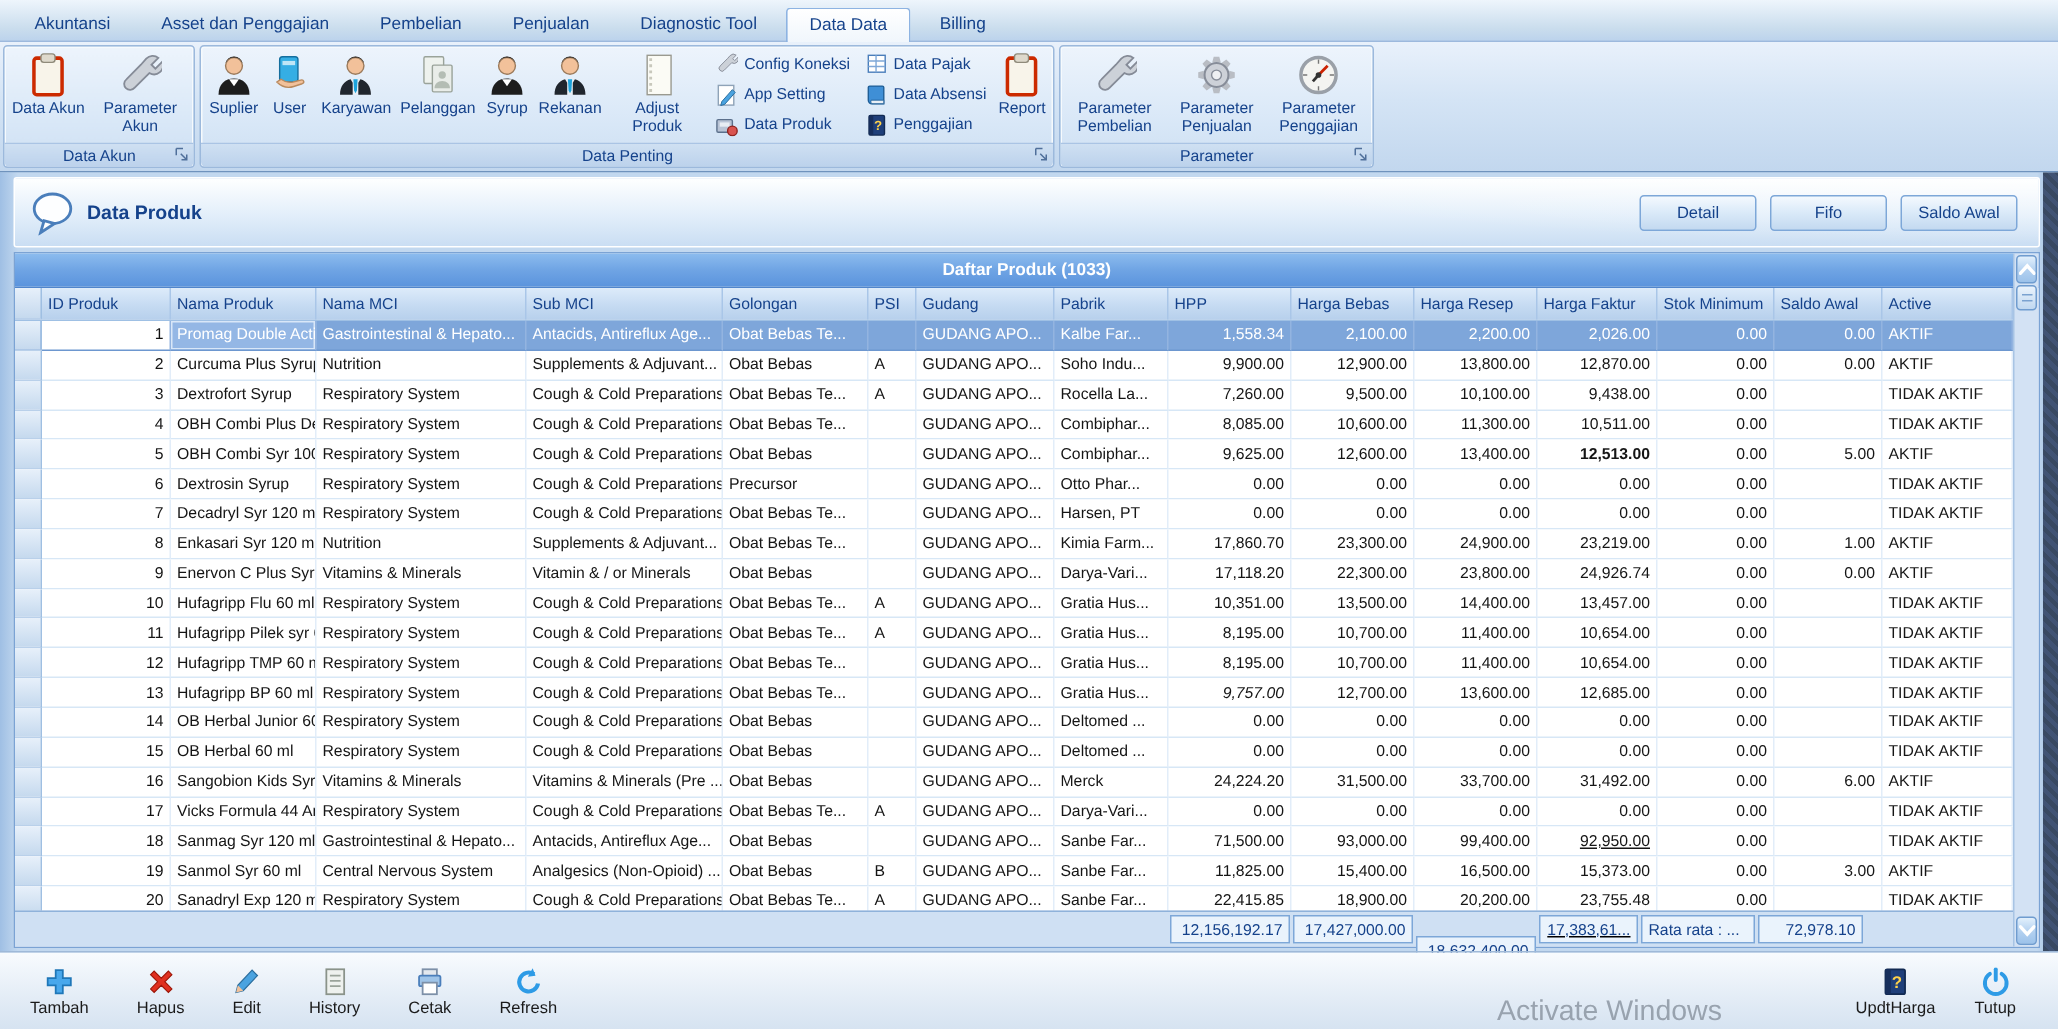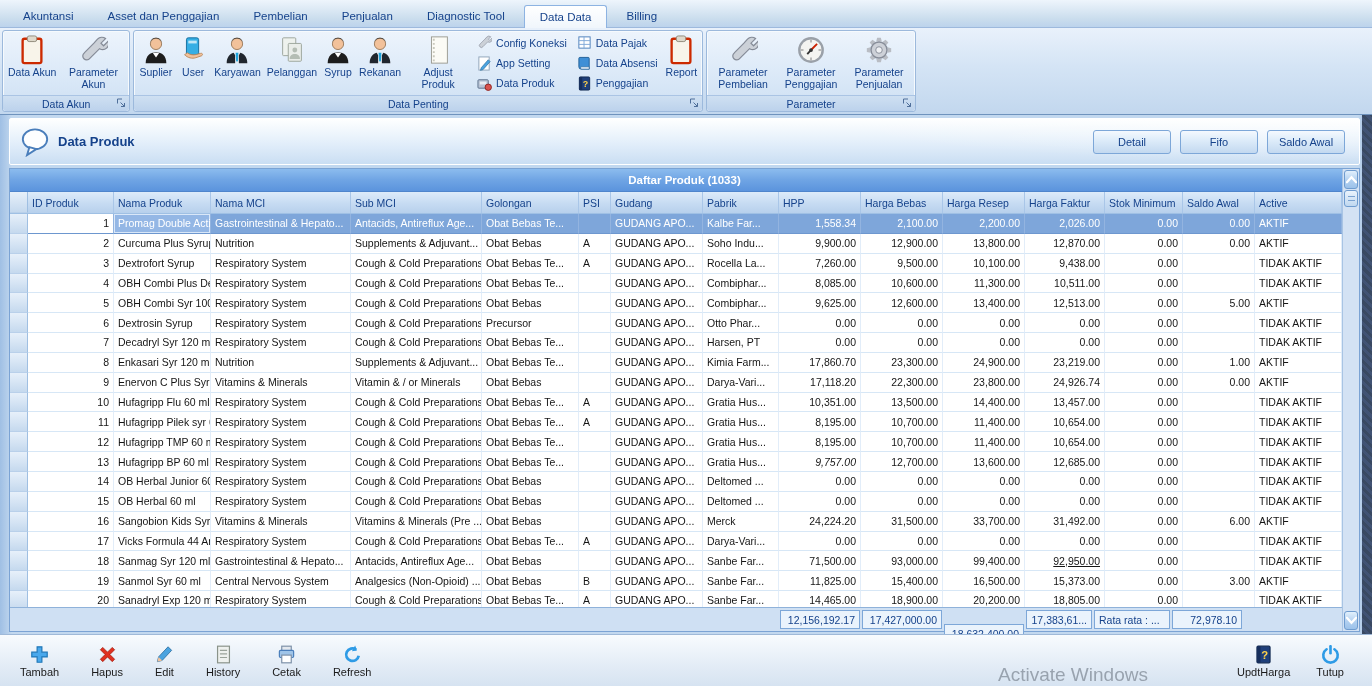--- a/index.html
+++ b/index.html
@@ -304,38 +304,38 @@
             <span style="display: inline-flex;">
               <svg viewBox="0 0 32 32">
                 <path d="M20.8 4.4a6.4 6.4 0 0 1 8.6-.6l-4.9 4.9 2.8 2.8 4.9-4.9a6.4 6.4 0 0 1-9.2 8L12.6 25a4.2 4.2 0 1 1-5.9-5.9L17 8.7z" fill="#ccd1d8" stroke="#858b97" stroke-width="1.3"></path>
               </svg>
             </span>
             <span class="lbl">Parameter Pembelian</span>
           </div>
           <div class="bigbtn">
             <span style="display: inline-flex;">
               <svg viewBox="0 0 32 32">
+                <path d="M14 3h4l1 4h-6zM14 29h4l1-4h-6zM3 14v4l4 1v-6zM29 14v4l-4 1v-6zM6 8l3-3 3.5 2.5-3.8 3.8zM26 8l-3-3-3.5 2.5 3.8 3.8zM6 24l3 3 3.5-2.5-3.8-3.8zM26 24l-3 3-3.5-2.5 3.8-3.8z" fill="#b9bdc4"></path>
+                <circle cx="16" cy="16" r="8.5" fill="#cdd1d8" stroke="#878d99" stroke-width="1.5"></circle>
+                <circle cx="16" cy="16" r="3.5" fill="#eef0f3" stroke="#878d99"></circle>
+              </svg>
+            </span>
+            <span class="lbl">Parameter Penjualan</span>
+          </div>
+          <div class="bigbtn">
+            <span style="display: inline-flex;">
+              <svg viewBox="0 0 32 32">
                 <circle cx="16" cy="16" r="12.5" fill="#f4f4f1" stroke="#9aa0a8" stroke-width="2.5"></circle>
                 <path d="M16 5v3M27 16h-3M16 27v-3M5 16h3" stroke="#777"></path>
                 <path d="M16 16l6.5-6.5" stroke="#cc2200" stroke-width="2"></path>
                 <path d="M16 16l-4 4.5" stroke="#333" stroke-width="2"></path>
                 <circle cx="16" cy="16" r="2" fill="#333"></circle>
               </svg>
             </span>
             <span class="lbl">Parameter Penggajian</span>
-          </div>
-          <div class="bigbtn">
-            <span style="display: inline-flex;">
-              <svg viewBox="0 0 32 32">
-                <path d="M14 3h4l1 4h-6zM14 29h4l1-4h-6zM3 14v4l4 1v-6zM29 14v4l-4 1v-6zM6 8l3-3 3.5 2.5-3.8 3.8zM26 8l-3-3-3.5 2.5 3.8 3.8zM6 24l3 3 3.5-2.5-3.8-3.8zM26 24l-3 3-3.5-2.5 3.8-3.8z" fill="#b9bdc4"></path>
-                <circle cx="16" cy="16" r="8.5" fill="#cdd1d8" stroke="#878d99" stroke-width="1.5"></circle>
-                <circle cx="16" cy="16" r="3.5" fill="#eef0f3" stroke="#878d99"></circle>
-              </svg>
-            </span>
-            <span class="lbl">Parameter Penjualan</span>
           </div>
         </div>
         <div class="rgroup-label">
           <span>Parameter</span>
           <span class="launcher"><svg viewBox="0 0 11 11">
               <path d="M1.5 1h4.5M1.5 1v4.5" stroke="#4f6f9a" fill="none"></path>
               <path d="M4.5 4.5l4 4M8.5 5v3.5H5" stroke="#4f6f9a" fill="none"></path>
             </svg></span>
         </div>
       </div>
@@ -462,21 +462,21 @@
             <div class="cell nama-cell" style="width: 97px;">OBH Combi Syr 100ml ...</div>
             <div class="cell" style="width: 140px;">Respiratory System</div>
             <div class="cell" style="width: 131px;">Cough &amp; Cold Preparations</div>
             <div class="cell" style="width: 97px;">Obat Bebas</div>
             <div class="cell" style="width: 32px;"></div>
             <div class="cell" style="width: 92px;">GUDANG APO...</div>
             <div class="cell" style="width: 76px;">Combiphar...</div>
             <div class="cell right" style="width: 82px; text-align: center;">9,625.00</div>
             <div class="cell right" style="width: 82px;">12,600.00</div>
             <div class="cell right" style="width: 82px;">13,400.00</div>
-            <div class="cell right" style="width: 80px;">12,513.00</div>
+            <div class="cell right" style="width: 80px; font-weight: bold;">12,513.00</div>
             <div class="cell right" style="width: 78px;">0.00</div>
             <div class="cell right" style="width: 72px;">5.00</div>
             <div class="cell" style="flex: 1 1 0%;">AKTIF</div>
           </div>
           <div class="grid-row">
             <div class="selcell" style="width: 18px;"></div>
             <div class="cell right id-cell" style="width: 86px;">6</div>
             <div class="cell nama-cell" style="width: 97px;">Dextrosin Syrup</div>
             <div class="cell" style="width: 140px;">Respiratory System</div>
             <div class="cell" style="width: 131px;">Cough &amp; Cold Preparations</div>
@@ -729,24 +729,24 @@
           <div class="grid-row">
             <div class="selcell" style="width: 18px;"></div>
             <div class="cell right id-cell" style="width: 86px;">20</div>
             <div class="cell nama-cell" style="width: 97px;">Sanadryl Exp 120 ml</div>
             <div class="cell" style="width: 140px;">Respiratory System</div>
             <div class="cell" style="width: 131px;">Cough &amp; Cold Preparations</div>
             <div class="cell" style="width: 97px;">Obat Bebas Te...</div>
             <div class="cell" style="width: 32px;">A</div>
             <div class="cell" style="width: 92px;">GUDANG APO...</div>
             <div class="cell" style="width: 76px;">Sanbe Far...</div>
-            <div class="cell right" style="width: 82px;">14,465.00</div>
+            <div class="cell right" style="width: 82px;">22,415.85</div>
             <div class="cell right" style="width: 82px;">18,900.00</div>
             <div class="cell right" style="width: 82px;">20,200.00</div>
-            <div class="cell right" style="width: 80px;">18,805.00</div>
+            <div class="cell right" style="width: 80px;">23,755.48</div>
             <div class="cell right" style="width: 78px;">0.00</div>
             <div class="cell right" style="width: 72px;"></div>
             <div class="cell" style="flex: 1 1 0%;">TIDAK AKTIF</div>
           </div>
         </div>
       <div class="grid-summary" id="grid-summary">
           <div class="sum-cell" style="width: 18px;"></div>
           <div class="sum-cell" style="width: 86px;"></div>
           <div class="sum-cell" style="width: 97px;"></div>
           <div class="sum-cell" style="width: 140px;"></div>
@@ -757,21 +757,21 @@
           <div class="sum-cell" style="width: 76px;"></div>
           <div class="sum-cell" style="width: 82px;">
             <div class="sum-box">12,156,192.17</div>
           </div>
           <div class="sum-cell" style="width: 82px;">
             <div class="sum-box">17,427,000.00</div>
           </div>
           <div class="sum-cell" style="width: 82px; margin-top: 28px;">
             <div class="sum-box">18,632,400.00</div>
           </div>
-          <div class="sum-cell" style="width: 68px;">
+          <div class="sum-cell" style="width: 68px; text-decoration: underline;">
             <div class="sum-box">17,383,61...</div>
           </div>
           <div class="sum-cell" style="width: 78px;">
             <div class="sum-box left">Rata rata : ...</div>
           </div>
           <div class="sum-cell" style="width: 72px;">
             <div class="sum-box">72,978.10</div>
           </div>
           <div class="sum-cell" style="flex: 1 1 0%;"></div>
         </div>

